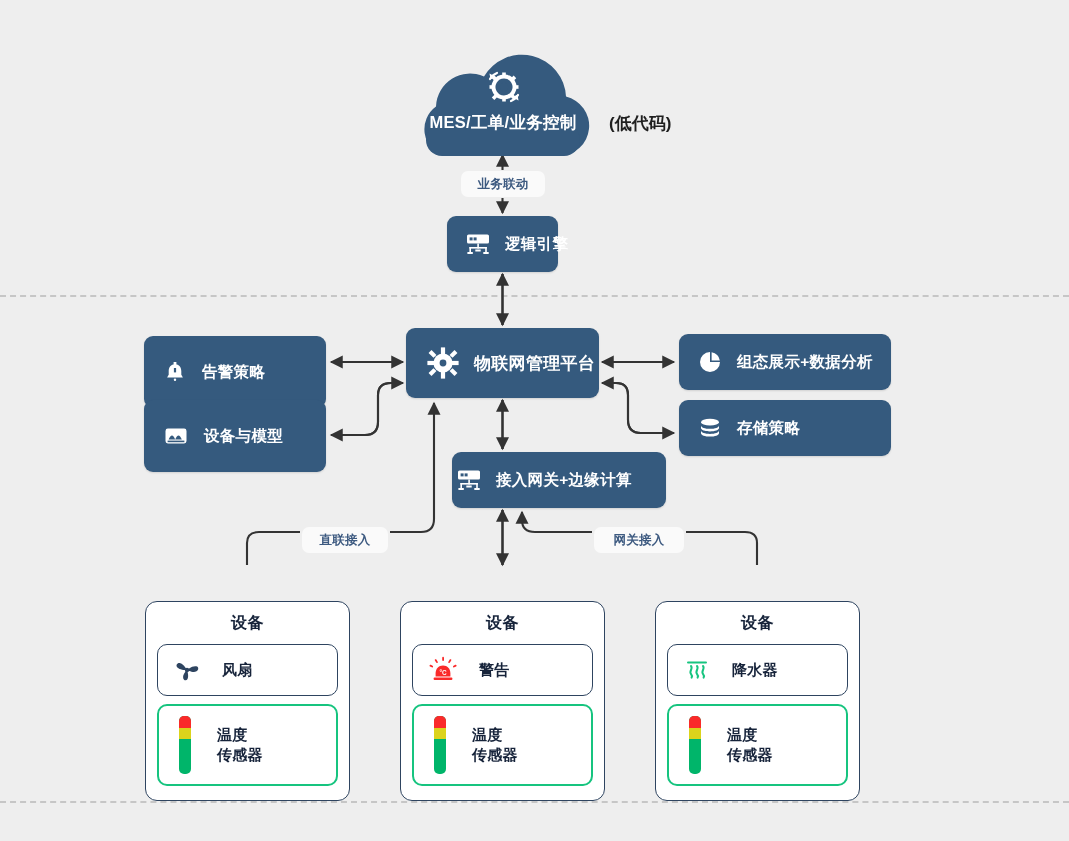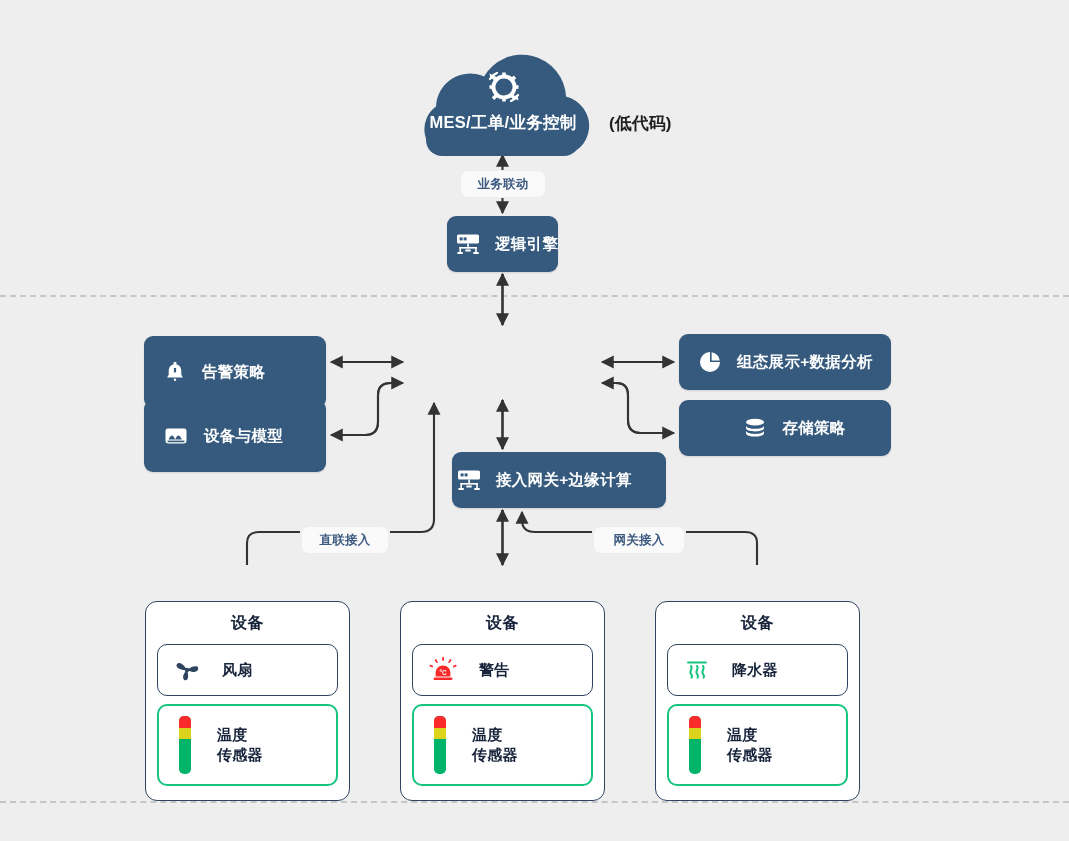--- a/index.html
+++ b/index.html
@@ -48,26 +48,26 @@
     box-shadow: 0 1px 2px rgba(0,0,0,.12);
   }
   .node .nicon {
     flex: 0 0 auto; display: flex; align-items: center; justify-content: center;
   }
   .node .nlabel {
     font-size: 15.5px; font-weight: bold; white-space: nowrap; letter-spacing: .3px;
   }
 
   
-  #node-logic      { left: 447px; top: 216px; width: 111px; height: 56px; padding-left: 8px; gap: 14px; }
+  #node-logic      { left: 447px; top: 216px; width: 111px; height: 56px; padding-left: 18px; gap: 14px; }
   #node-platform   { left: 406px; top: 328px; width: 193px; height: 70px; padding-left: 20px; gap: 14px; }
   #node-alarm      { left: 144px; top: 336px; width: 182px; height: 72px; padding-left: 20px; gap: 16px; }
   #node-devmodel   { left: 144px; top: 400px; width: 182px; height: 72px; padding-left: 20px; gap: 16px; }
   #node-scada      { left: 679px; top: 334px; width: 212px; height: 56px; padding-left: 20px; gap: 16px; }
-  #node-storage    { left: 679px; top: 400px; width: 212px; height: 56px; padding-left: 20px; gap: 16px; justify-content: center; }
+  #node-storage    { left: 679px; top: 400px; width: 212px; height: 56px; padding-left: 20px; gap: 16px; }
   #node-gateway    { left: 452px; top: 452px; width: 214px; height: 56px; padding-left: 4px; gap: 14px; }
   #node-platform .nlabel { font-size: 17px; }
   #node-gateway .nlabel { font-size: 15.5px; }
 
   
   .pill {
     position: absolute;
     background: #fafafa;
     border-radius: 7px;
     color: #3d5a80;
@@ -225,20 +225,39 @@
           <rect x="4.4" y="16" width="17.4" height="1.6"></rect>
           <rect x="2.4" y="21" width="5.4" height="2"></rect>
           <rect x="10.3" y="18.5" width="5.4" height="2"></rect>
           <rect x="18.3" y="21" width="5.4" height="2"></rect>
         </g>
       </svg>
     </span>
     <span class="nlabel">逻辑引擎</span>
   </div>
 
+  <div class="node" id="node-platform">
+    <span class="nicon">
+      <svg width="34" height="34" viewBox="0 0 34 34">
+        <g fill="#ffffff">
+          <circle cx="17" cy="17" r="9.6"></circle>
+          <circle cx="17" cy="17" r="3.4" fill="#355a7e"></circle>
+          <rect x="14.9" y="1.4" width="4.2" height="7"></rect>
+          <rect x="14.9" y="25.6" width="4.2" height="7"></rect>
+          <rect x="1.4" y="14.9" width="7" height="4.2"></rect>
+          <rect x="25.6" y="14.9" width="7" height="4.2"></rect>
+          <rect x="4.4" y="4.4" width="4.2" height="7" transform="rotate(-45 6.5 7.9)"></rect>
+          <rect x="25.4" y="22.6" width="4.2" height="7" transform="rotate(-45 27.5 26.1)"></rect>
+          <rect x="25.4" y="4.4" width="4.2" height="7" transform="rotate(45 27.5 7.9)"></rect>
+          <rect x="4.4" y="22.6" width="4.2" height="7" transform="rotate(45 6.5 26.1)"></rect>
+        </g>
+      </svg>
+    </span>
+    <span class="nlabel">物联网管理平台</span>
+  </div>
 
   <div class="node" id="node-alarm">
     <span class="nicon">
       <svg width="22" height="22" viewBox="0 0 22 22">
         <g fill="#ffffff">
           <rect x="9.6" y="1" width="2.8" height="3"></rect>
           <path d="M11 3.2 c-4.2 0 -6.3 3 -6.3 7 v3.6 l-1.6 2.6 h15.8 l-1.6 -2.6 v-3.6 c0 -4 -2.1 -7 -6.3 -7 Z"></path>
           <rect x="9.8" y="17.6" width="2.4" height="2.4" rx="1.2"></rect>
           <rect x="9.9" y="7" width="2.2" height="4.4" fill="#355a7e"></rect>
         </g>

